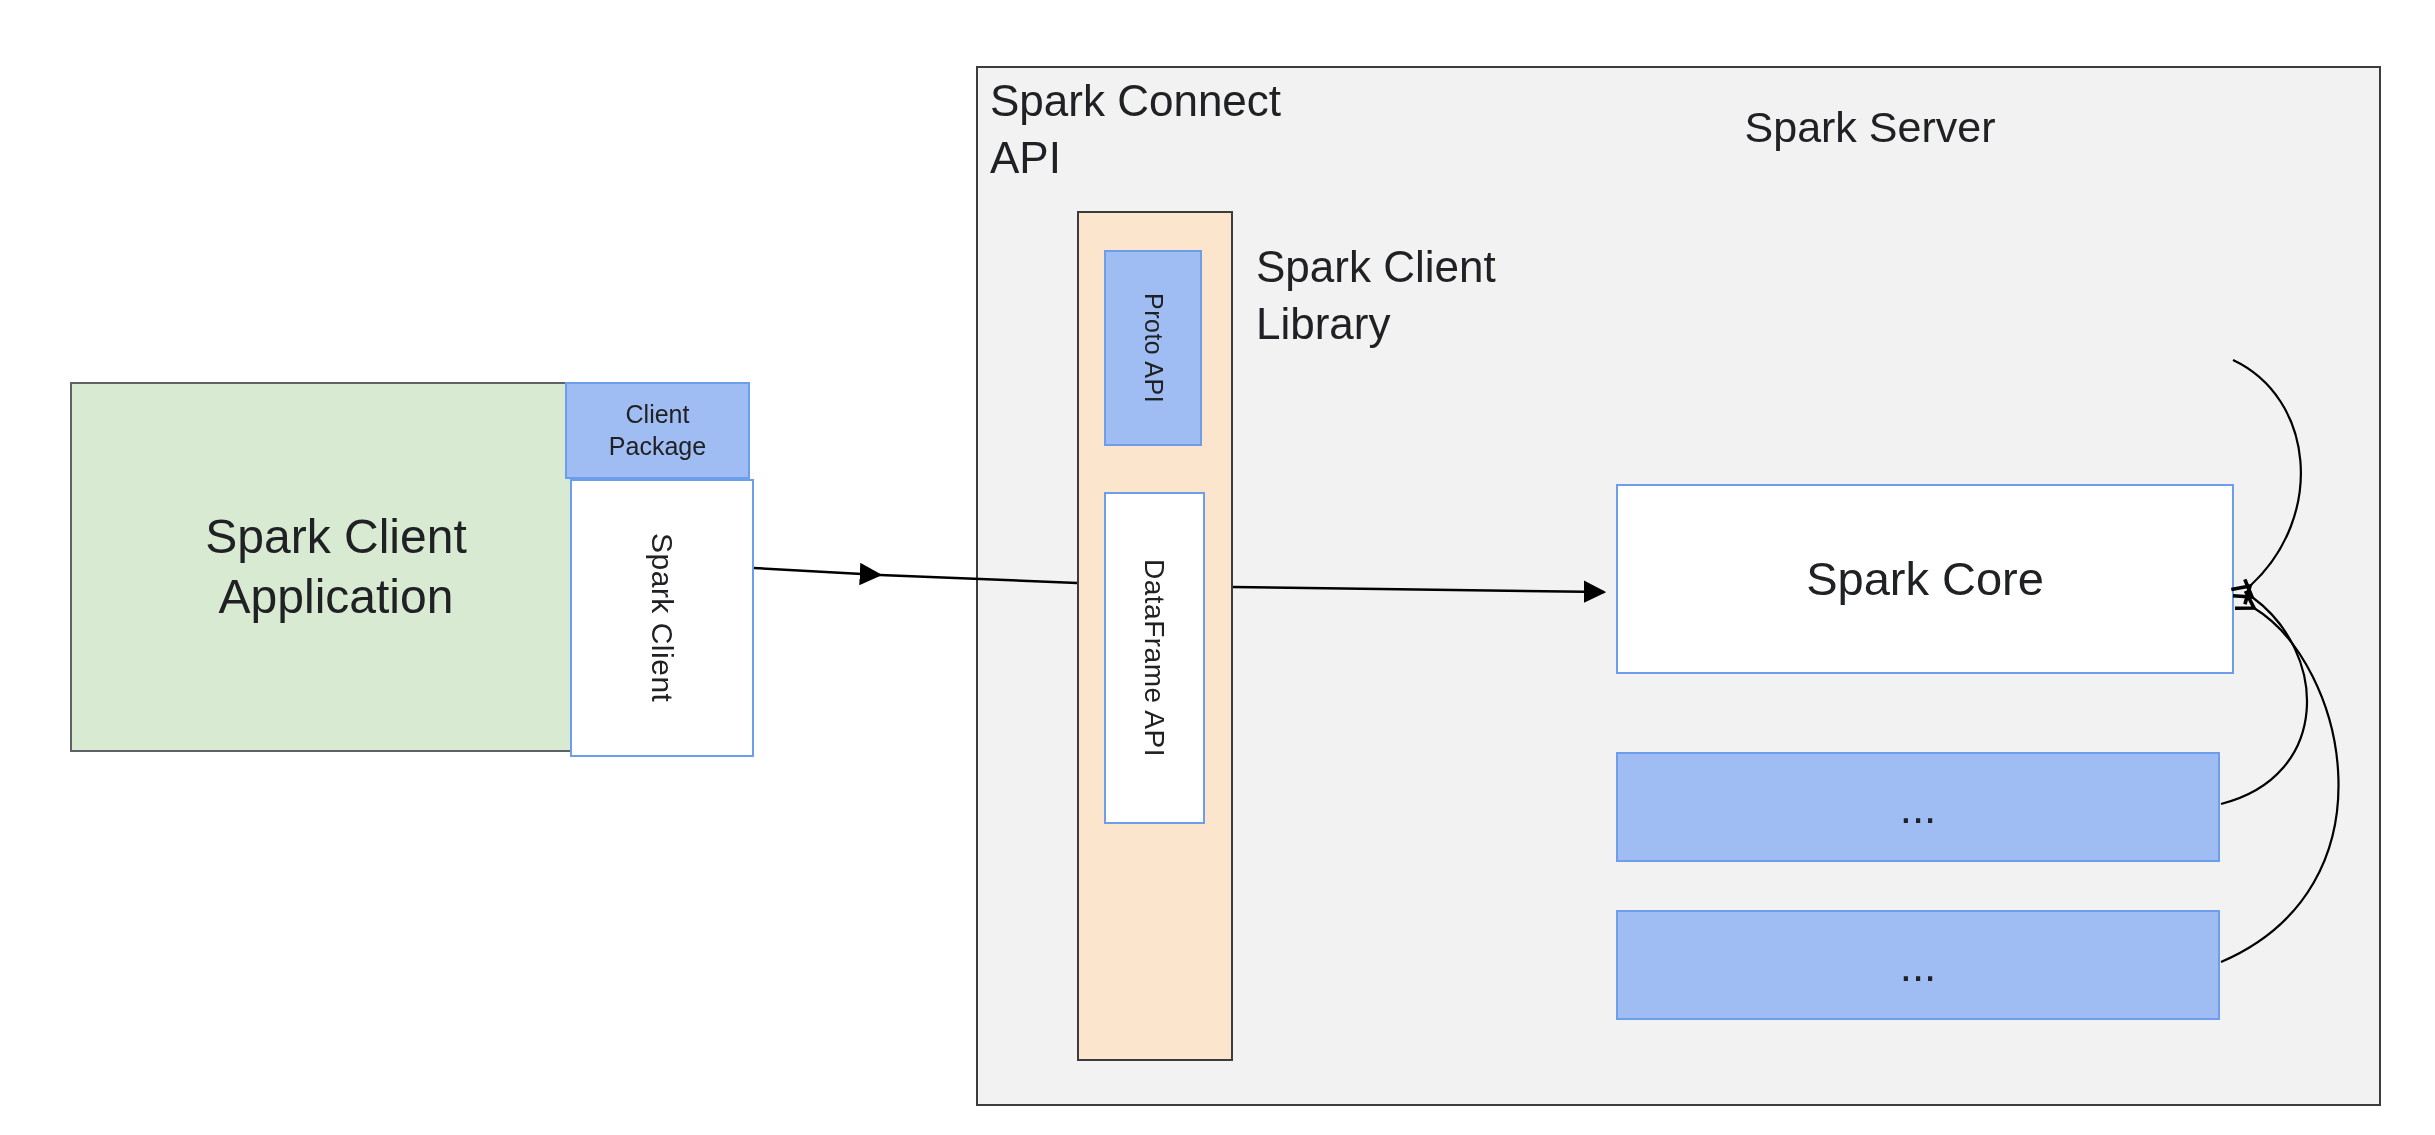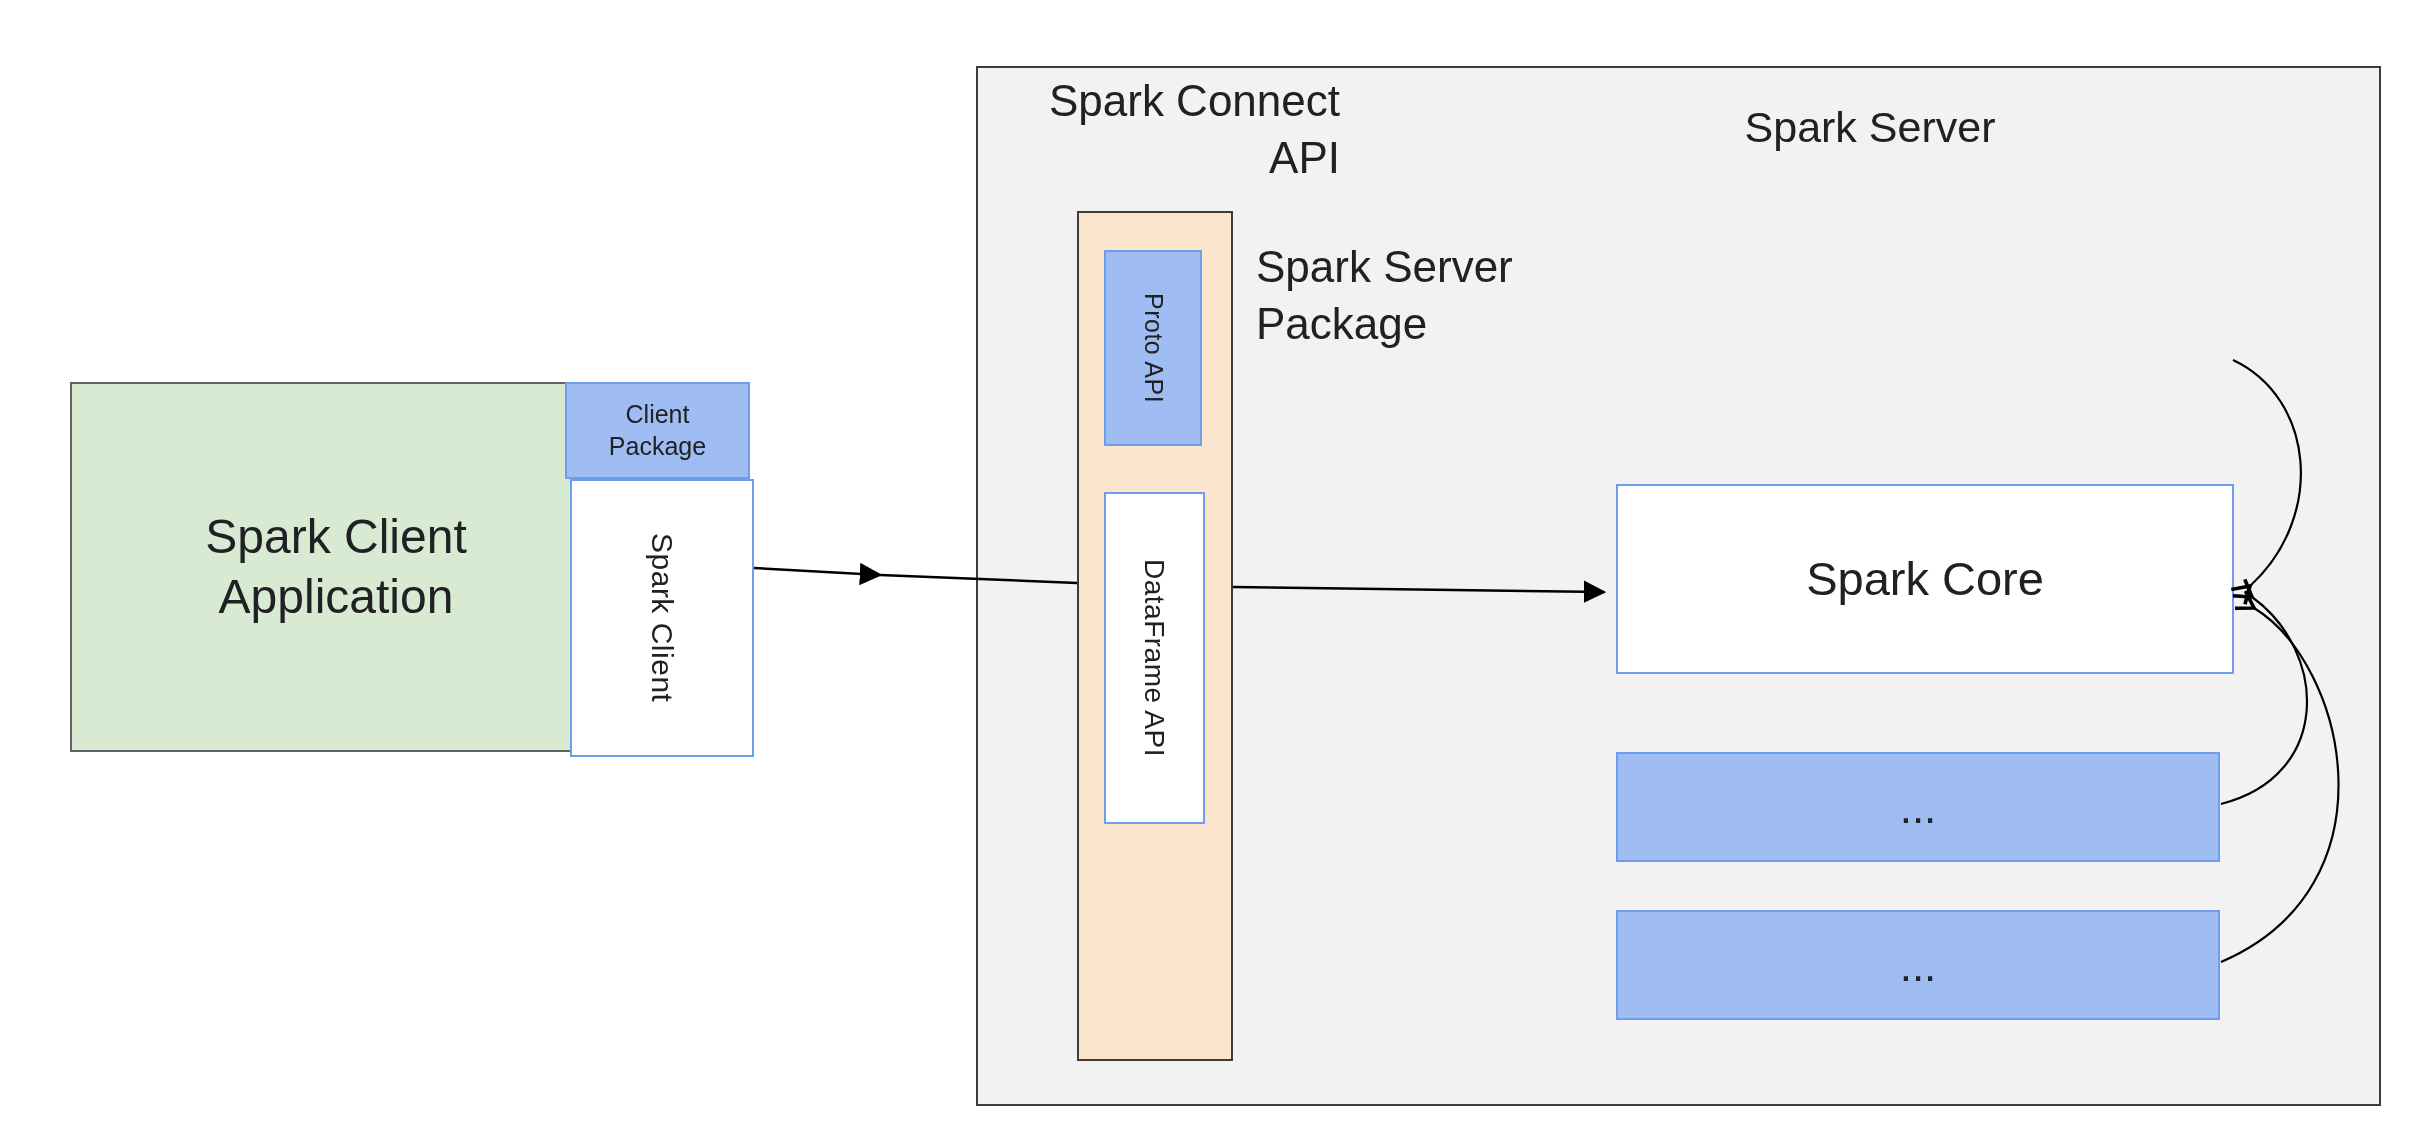--- a/index.html
+++ b/index.html
@@ -52,21 +52,21 @@
   #proto-api   { left:1104px; top:250px; width:98px;  height:196px; font-size:25px; }
   #dataframe-api { left:1104px; top:492px; width:101px; height:332px; font-size:28px; }
 
   
   #plugin     { left:1616px; top:283px; width:616px; height:145px; font-size:44px; }
   #spark-core { left:1616px; top:484px; width:618px; height:190px; font-size:47px; }
   #placeholder-1 { left:1616px; top:752px; width:604px; height:110px; font-size:44px; }
   #placeholder-2 { left:1616px; top:910px; width:604px; height:110px; font-size:44px; }
 
   
-  #connect-api-title { left:990px; top:72px; width:350px; font-size:44px; text-align:right; }
+  #connect-api-title { left:990px; top:72px; width:350px; font-size:44px; text-align:left; }
   #server-title      { left:1650px; top:100px; width:440px; font-size:43px; font-weight:normal; text-align:center; }
   #server-library-label { left:1256px; top:238px; width:290px; font-size:44px; text-align:left; }
 
   
   .blue  { background:var(--blue-fill,#9fbdf2); border:2px solid var(--blue-border,#6d9eeb); }
   .white { background:#ffffff; border:2.5px solid var(--blue-border,#6d9eeb); }
 
   
   .vtext span {
     writing-mode:vertical-rl;
@@ -79,21 +79,21 @@
 </style>
 </head>
 <body>
 
 <div class="stage">
 
   <div class="node" id="server-container"></div>
 
   <div class="label" id="connect-api-title">Spark Connect API</div>
   <div class="label" id="server-title">Spark Server</div>
-  <div class="label" id="server-library-label">Spark Server Package</div>
+  <div class="label" id="server-library-label">Spark Client Library</div>
 
   <div class="node" id="client-app">
     <span>Spark Client Application</span>
   </div>
   <div class="node blue" id="client-package">
     <span>Client Package</span>
   </div>
   <div class="node white vtext" id="spark-client">
     <span>Spark Client</span>
   </div>

